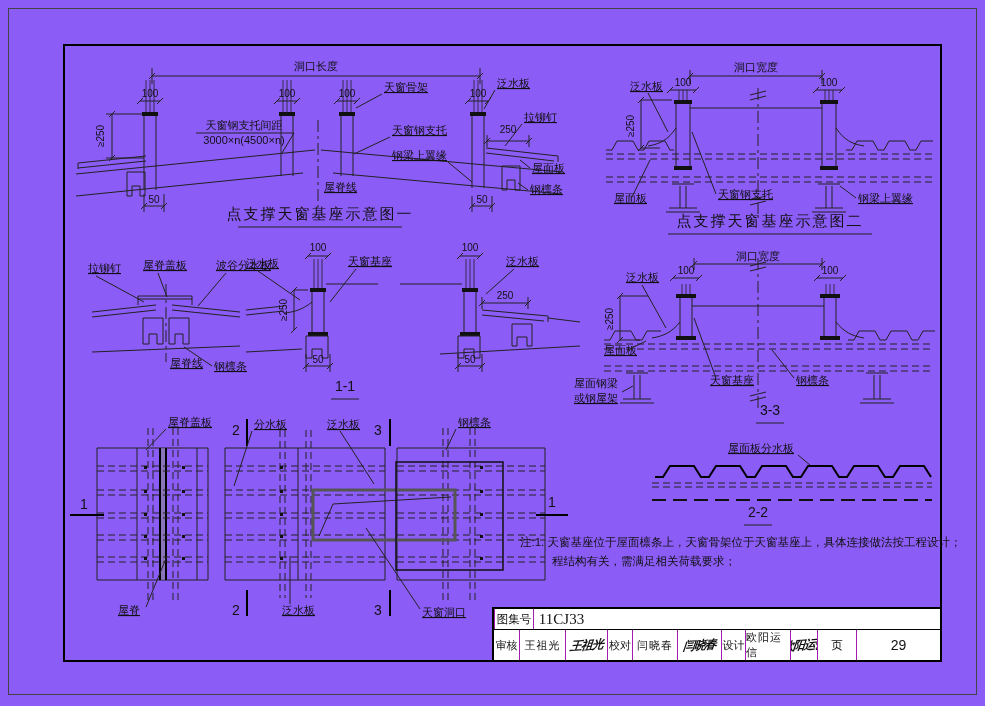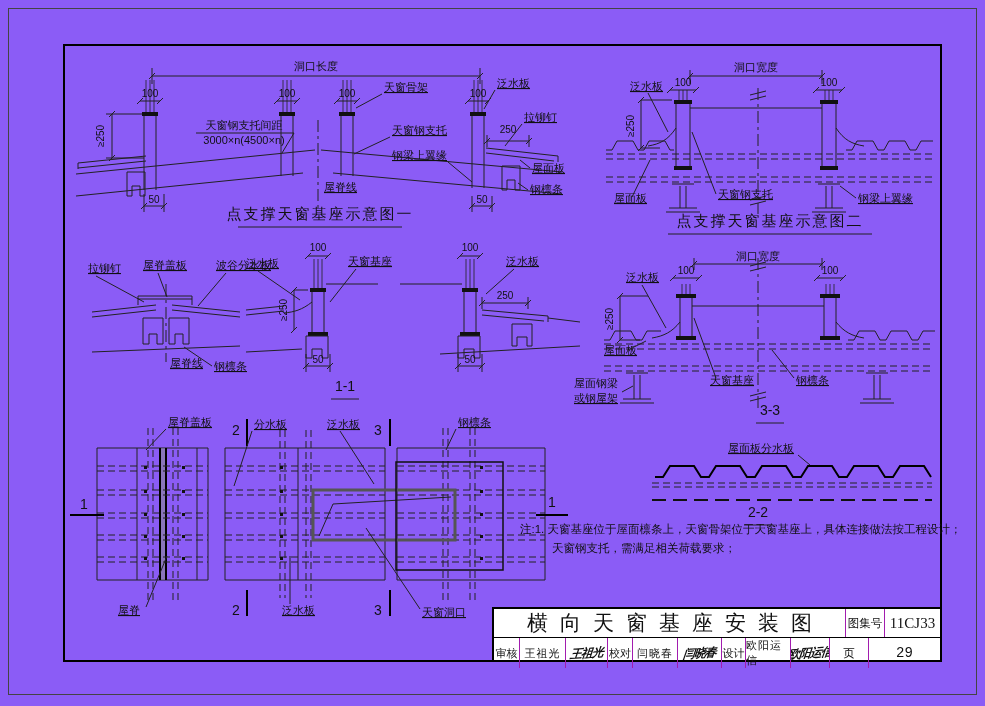--- a/index.html
+++ b/index.html
@@ -18,38 +18,38 @@
   .lu{text-decoration:underline}
   .ln{stroke:#222;stroke-width:1;fill:none}
   .lnt{stroke:#222;stroke-width:.8;fill:none}
   .ln2{stroke:#000;stroke-width:2;fill:none}
   .ln3{stroke:#555;stroke-width:3;fill:none}
   .dash{stroke:#222;stroke-width:1;fill:none;stroke-dasharray:7 4}
   .dashb{stroke:#111;stroke-width:2;fill:none;stroke-dasharray:14 7}
   .cl{stroke:#222;stroke-width:1;fill:none;stroke-dasharray:12 4 3 4}
   .fillb{fill:#111;stroke:none}
   
-  .notes{position:absolute;left:520px;top:520px;width:424px;font-size:11.5px;line-height:19px;white-space:nowrap}
+  .notes{position:absolute;left:520px;top:533px;width:424px;font-size:11.5px;line-height:19px;white-space:nowrap}
   .notes .ind1{padding-left:19px}
   .notes .ind2{padding-left:32px}
   
   .tblock{position:absolute;left:492px;top:607px;width:450px;height:55px;border:2px solid #000;background:#fff;display:flex;flex-direction:column}
   .tb-r1{display:flex;height:34px;border-bottom:1px solid #000}
   .tb-r2{display:flex;flex:1}
   .cell{display:flex;align-items:center;justify-content:center;height:100%;overflow:hidden}
   .bl{border-left:1px solid #a21caf}
   .tb-title{flex:1;font-size:21px;letter-spacing:12px;padding-left:12px}
   .tb-atlas-lab{width:39px;font-size:11.5px}
   .tb-atlas-val{width:56px;font-size:15px;font-family:"Liberation Serif","DejaVu Serif",serif}
   .c-lab{font-size:11px}
   .c-name{font-size:11px;letter-spacing:1px}
   .sig{font-size:12px;font-weight:bold;font-style:italic;letter-spacing:-1px;transform:rotate(-4deg) skewX(-10deg);white-space:nowrap}
   .w25{width:25px}.w46{width:46px}.w42{width:42px}.w45{width:45px}.w44{width:44px}.w24{width:24px}.wf{flex:1}
   .tb-page-lab{width:39px;font-size:11.5px}
-  .tb-page-val{width:72px;font-size:14px;font-family:Liberation Mono, monospace}
+  .tb-page-val{width:84px;font-size:14px;font-family:Liberation Sans, sans-serif}
 </style>
 </head>
 <body>
 
 <div class="sheet">
   <div class="outer-border"></div>
   <div class="inner-border"></div>
 
   <svg class="art" width="985" height="706" viewBox="0 0 985 706">
 
@@ -295,26 +295,25 @@
       <path class="ln2" d="M655,477h8l7,-11h24l7,11h8l7,-11h24l7,11h8l7,-11h24l7,11h8l7,-11h24l7,11h8l7,-11h24l7,11h8l7,-11h24l7,11"></path>
       <path class="dash" d="M652,483H932 M652,487H932"></path>
       <path class="dashb" d="M652,500H932"></path>
       <text class="sec" x="758" y="517" text-anchor="middle">2-2</text>
       <path class="ln" d="M744,525H772"></path>
     </g>
   </svg>
 
   <div class="notes">
     <div>注:1. 天窗基座位于屋面檩条上，天窗骨架位于天窗基座上，具体连接做法按工程设计；</div>
-    <div class="ind2">天窗钢支托，需满足相关荷载要求；</div>
+    <div class="ind2">程结构有关，需满足相关荷载要求；</div>
   </div>
 
   <div class="tblock">
     <div class="tb-r1">
-      <div class="cell tb-title">横向天窗基座安装图</div>
       <div class="cell tb-atlas-lab bl">图集号</div>
       <div class="cell tb-atlas-val bl">11CJ33</div>
     </div>
     <div class="tb-r2">
       <div class="cell c-lab w25">审核</div>
       <div class="cell c-name w46 bl">王祖光</div>
       <div class="cell w42 bl">
           <span class="sig">王祖光</span>
         </div>
       <div class="cell c-lab w25 bl">校对</div>

